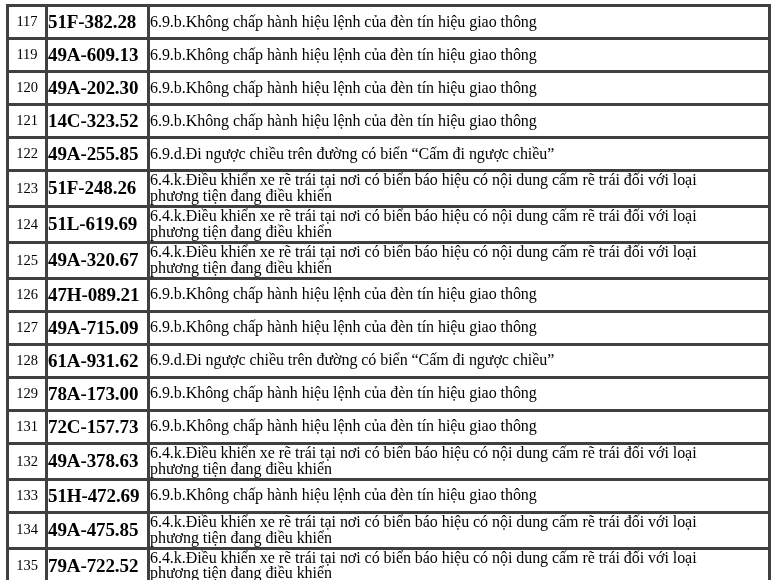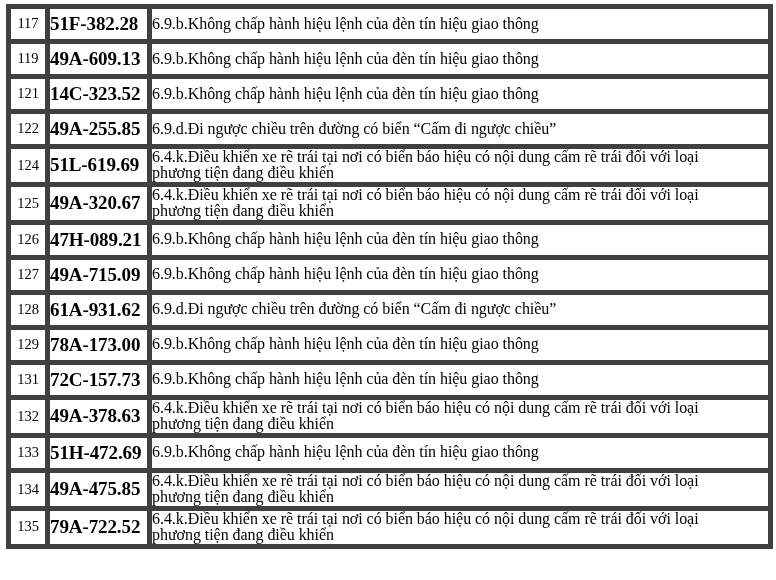--- a/index.html
+++ b/index.html
@@ -14,21 +14,21 @@
     color: #000000;
     overflow: hidden;
   }
   #violation-table {
     border-collapse: collapse;
     table-layout: fixed;
     width: 762px;
     margin: 4px 0 0 6px;
   }
   #violation-table td {
-    border: 5px solid #404040;
+    border: 3px solid #404040;
     padding: 0;
     vertical-align: middle;
     overflow: hidden;
   }
   col.c-idx { width: 39px; }
   col.c-plate { width: 102px; }
   col.c-desc { width: 621px; }
 
   td.idx {
     text-align: center;
@@ -79,31 +79,46 @@
         </td>
       </tr>
       <tr class="short">
         <td class="idx">119</td>
         <td class="plate">49A-609.13</td>
         <td class="desc">
           <span class="l1">6.9.b.Không chấp hành hiệu lệnh của đèn tín hiệu giao thông</span>
         </td>
       </tr>
       <tr class="short">
+        <td class="idx">120</td>
+        <td class="plate">49A-202.30</td>
+        <td class="desc">
+          <span class="l1">6.9.b.Không chấp hành hiệu lệnh của đèn tín hiệu giao thông</span>
+        </td>
+      </tr>
+      <tr class="short">
         <td class="idx">121</td>
         <td class="plate">14C-323.52</td>
         <td class="desc">
           <span class="l1">6.9.b.Không chấp hành hiệu lệnh của đèn tín hiệu giao thông</span>
         </td>
       </tr>
       <tr class="short">
         <td class="idx">122</td>
         <td class="plate">49A-255.85</td>
         <td class="desc">
           <span class="l1">6.9.d.Đi ngược chiều trên đường có biển “Cấm đi ngược chiều”</span>
+        </td>
+      </tr>
+      <tr class="tall">
+        <td class="idx">123</td>
+        <td class="plate">51F-248.26</td>
+        <td class="desc">
+          <span class="l1">6.4.k.Điều khiển xe rẽ trái tại nơi có biển báo hiệu có nội dung cấm rẽ trái đối với loại</span>
+          <span class="l2">phương tiện đang điều khiển</span>
         </td>
       </tr>
       <tr class="tall">
         <td class="idx">124</td>
         <td class="plate">51L-619.69</td>
         <td class="desc">
           <span class="l1">6.4.k.Điều khiển xe rẽ trái tại nơi có biển báo hiệu có nội dung cấm rẽ trái đối với loại</span>
           <span class="l2">phương tiện đang điều khiển</span>
         </td>
       </tr>

